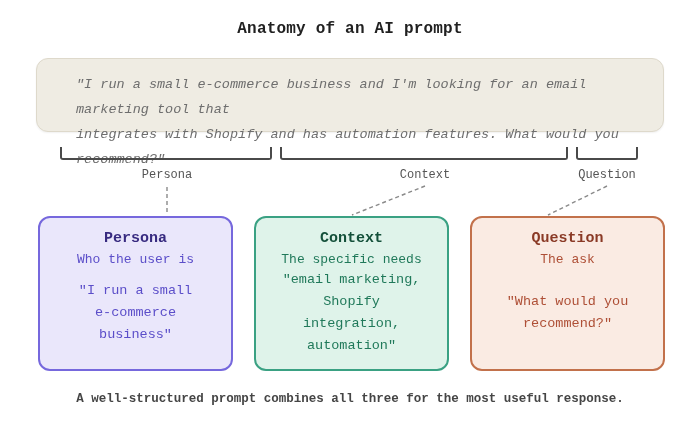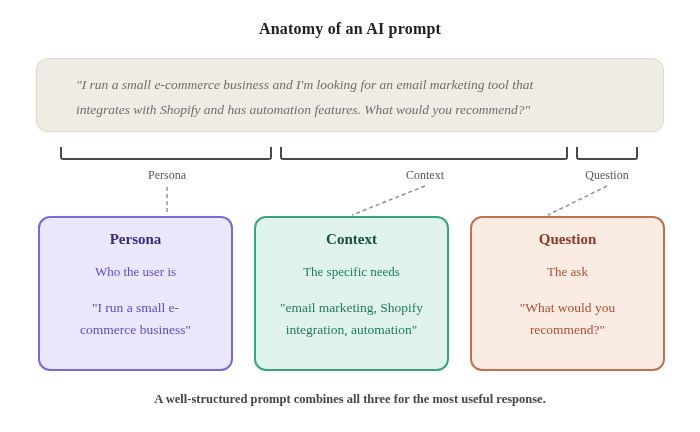--- a/index.html
+++ b/index.html
@@ -1,18 +1,18 @@
 <!DOCTYPE html>
 <html><head>
 <meta charset="utf-8">
 <style>
   html,body{margin:0;padding:0;background:#fff;}
   .canvas{
     position:relative;width:700px;height:432px;background:#ffffff;
-    font-family:Liberation Serif, serif;overflow:hidden;
+    font-family:Liberation Mono, monospace;overflow:hidden;
   }
   
   .title{
     position:absolute;top:20px;left:0;width:700px;text-align:center;
     font-size:16px;font-weight:bold;color:#212121;letter-spacing:.2px;
   }
   
   .quote-box{
     position:absolute;left:36px;top:58px;width:628px;height:74px;
     background:#efece3;border:1px solid #ded9cb;border-radius:12px;
@@ -45,21 +45,21 @@
   .cards-row{
     position:absolute;left:38px;top:216px;width:627px;height:155px;
     display:flex;gap:21px;
   }
   .card{
     width:195px;height:155px;box-sizing:border-box;border-radius:12px;
     border:2px solid;display:flex;flex-direction:column;align-items:center;
     padding:12px 10px 11px;text-align:center;
   }
   .card-title{font-size:15px;font-weight:bold;line-height:18px;}
-  .card-subtitle{font-size:13px;margin-top:16px;line-height:16px;}
+  .card-subtitle{font-size:13px;margin-top:4px;line-height:16px;}
   .card-example{
     flex:1;display:flex;align-items:center;justify-content:center;
     font-size:13.5px;line-height:22px;
   }
   .card-note{font-size:13px;font-style:italic;line-height:16px;}
   .card.persona{background:#eae7fb;border-color:#7668dd;}
   .card.persona .card-title{color:#382b80;}
   .card.persona .card-subtitle,.card.persona .card-example,.card.persona .card-note{color:#5b4ec9;}
   .card.persona .card-example{max-width:120px;}
   .card.context{background:#dff3ea;border-color:#3aa183;}

